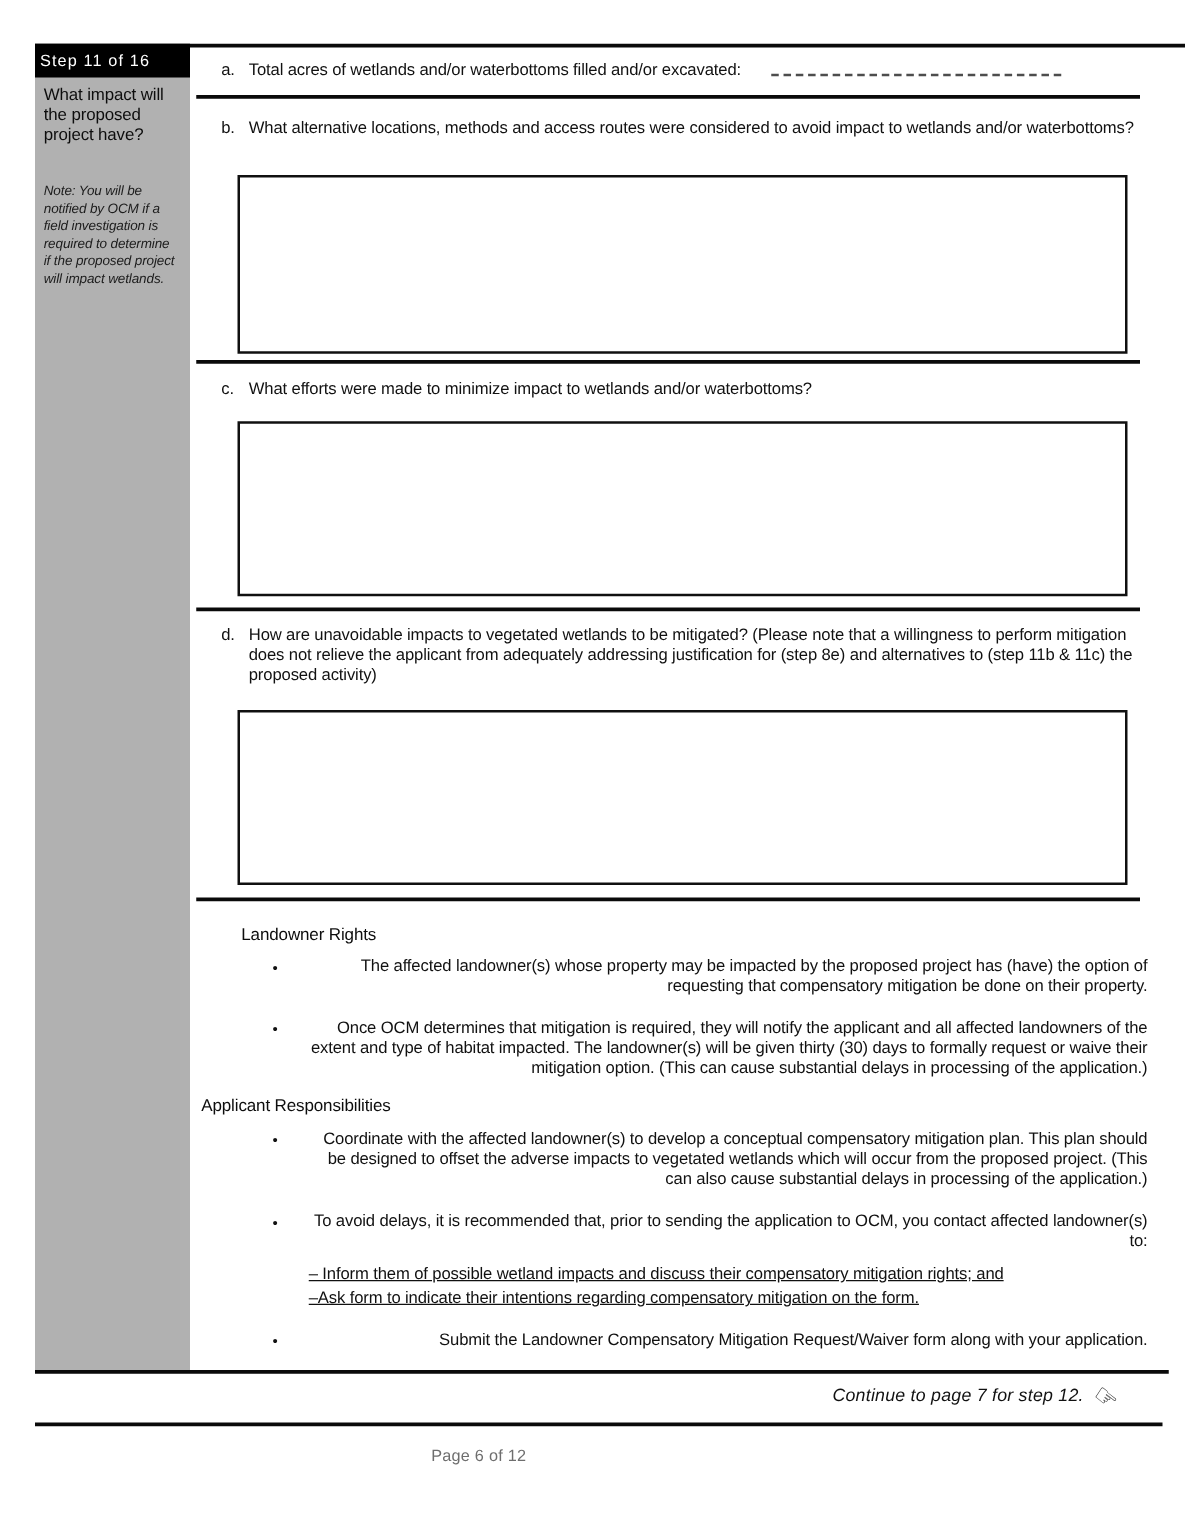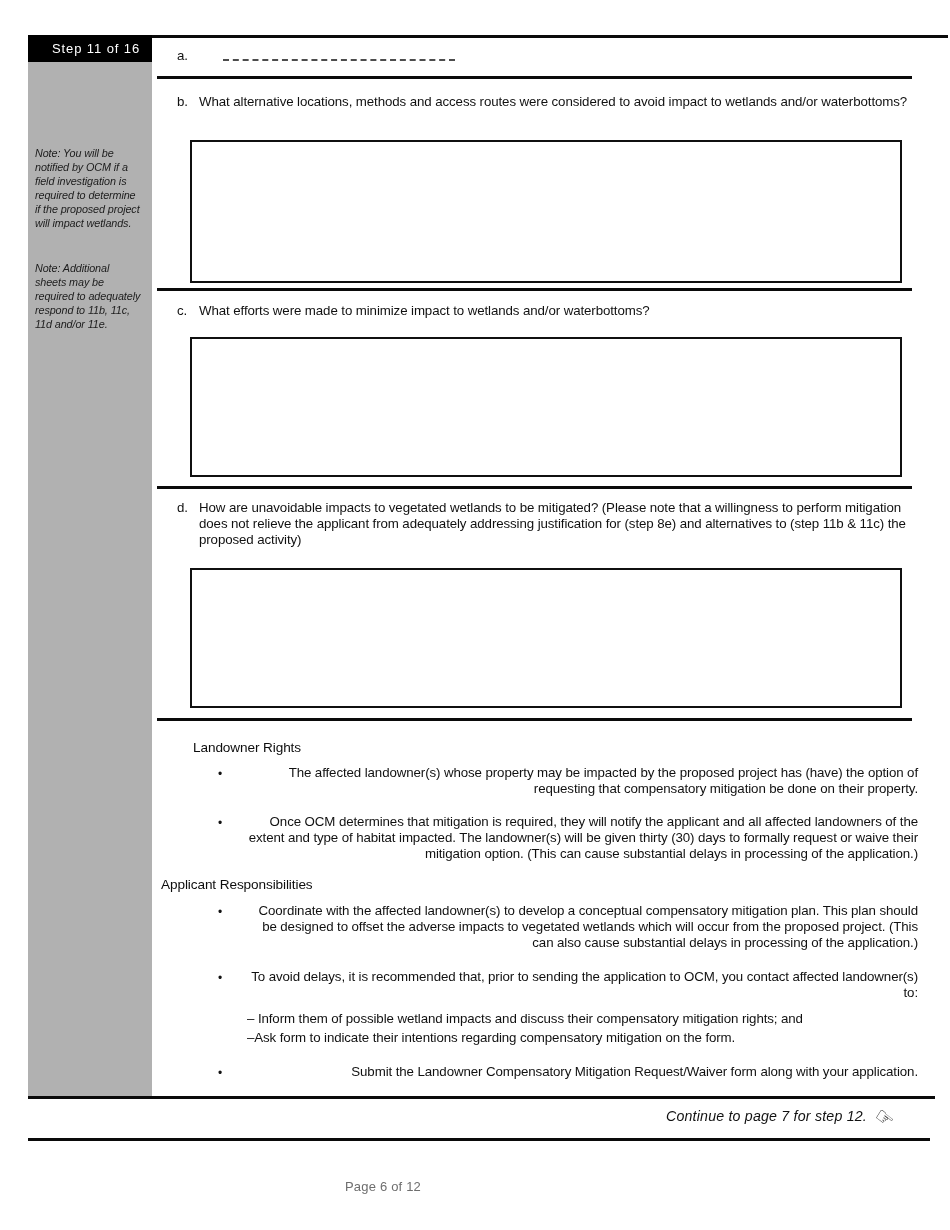--- a/index.html
+++ b/index.html
@@ -11,21 +11,21 @@
   }
 
   
   .rule { position:absolute; background:#0a0a0a; height:3px; }
 
   
   .sidebar { position:absolute; left:28px; top:35px; width:124px; height:1062px; background:#b1b1b1; }
   .step-header {
     position:absolute; left:0; top:0; width:124px; height:27px;
     background:#000; color:#fff; font-size:13px; letter-spacing:0.9px;
-    display:flex; align-items:center; padding-left:24px;
+    display:flex; align-items:center; padding-left:4px;
   }
   .sidebar-heading {
     position:absolute; left:7px; top:33px; width:114px;
     font-size:13.5px; line-height:16px; color:#0d0d0d;
   }
   .side-note {
     position:absolute; left:7px; width:107px;
     font-style:italic; font-size:10.8px; line-height:14px; color:#1c1c1c;
   }
   .side-note .note-prefix { font-style:italic; }
@@ -40,50 +40,51 @@
   }
   .answer-box {
     position:absolute; left:190px; width:712px;
     border:2px solid #101010; background:#fff;
   }
 
   .section-heading { position:absolute; font-size:13.6px; color:#0d0d0d; }
   .bullet { position:absolute; display:flex; font-size:13.3px; line-height:16px; }
   .bullet .dot { flex:0 0 29px; font-size:12px; padding-top:1px; }
   .bullet .b-text { flex:1;text-align:right; }
-  .sub-item { position:absolute; left:247px; width:672px; font-size:13.3px; line-height:16px; }
+  .sub-item { position:absolute; left:247px; width:672px; font-size:13.3px; line-height:16px;text-decoration:underline; }
 
   .continue-row {
     position:absolute; left:157px; top:1106px; width:737px;
     text-align:right; font-size:14.2px; font-style:italic; letter-spacing:0.2px;
   }
   .hand-icon {
     display:inline-block; font-style:normal; font-size:21px;
     transform:rotate(38deg); margin-left:8px; vertical-align:-4px;
   }
   .page-num {
     position:absolute; left:0; top:1157px; width:766px;
-    text-align:center; font-size:13px; color:#6e6e6e; letter-spacing:0.2px;margin-top:22px;
+    text-align:center; font-size:13px; color:#6e6e6e; letter-spacing:0.2px;
   }
 </style>
 </head>
 <body>
 
 <div class="rule" style="left:28px; top:35px; width:920px;"></div>
 
 <div class="sidebar">
   <div class="step-header">
     <span>Step 11 of 16</span>
   </div>
+  <div class="sidebar-heading">What impact will the proposed project have?</div>
   <div class="side-note" style="top:111px;"><span class="note-prefix">Note:</span><span> You will be notified by OCM if a field investigation is required to determine  if the proposed project will impact wetlands.</span></div>
-  <div class="side-note" style="top:226px;"><span class="note-prefix">Note:</span><span> Additional sheets may be required to adequately respond to 11b, 11c, 11d and/or 11e.</span></div>
 </div>
 
 <div class="q-row" style="left:177px; top:48px; width:740px;">
   <span class="q-label">a.</span>
+  <span>Total acres of wetlands and/or waterbottoms filled and/or excavated:</span>
   <span class="answer-dash"></span>
 </div>
 <div class="rule" style="left:157px; top:76px; width:755px;"></div>
 
 <div class="q-row" style="left:177px; top:94px; width:736px;">
   <span class="q-label">b.</span>
   <span class="q-text">What alternative locations, methods and access routes were considered to avoid impact to wetlands and/or waterbottoms?</span>
 </div>
 <div class="answer-box" style="top:140px; height:143px;"></div>
 <div class="rule" style="left:157px; top:288px; width:755px;"></div>

